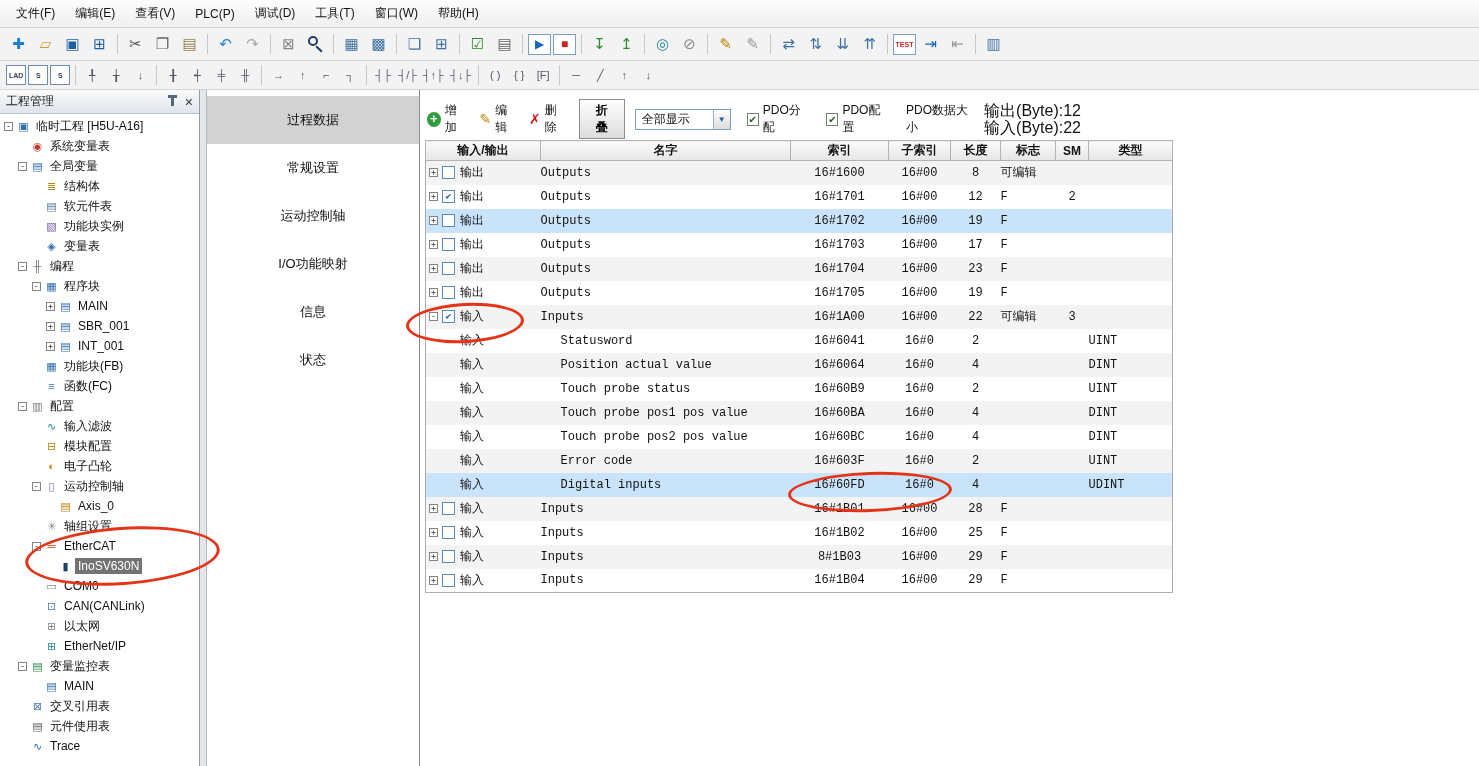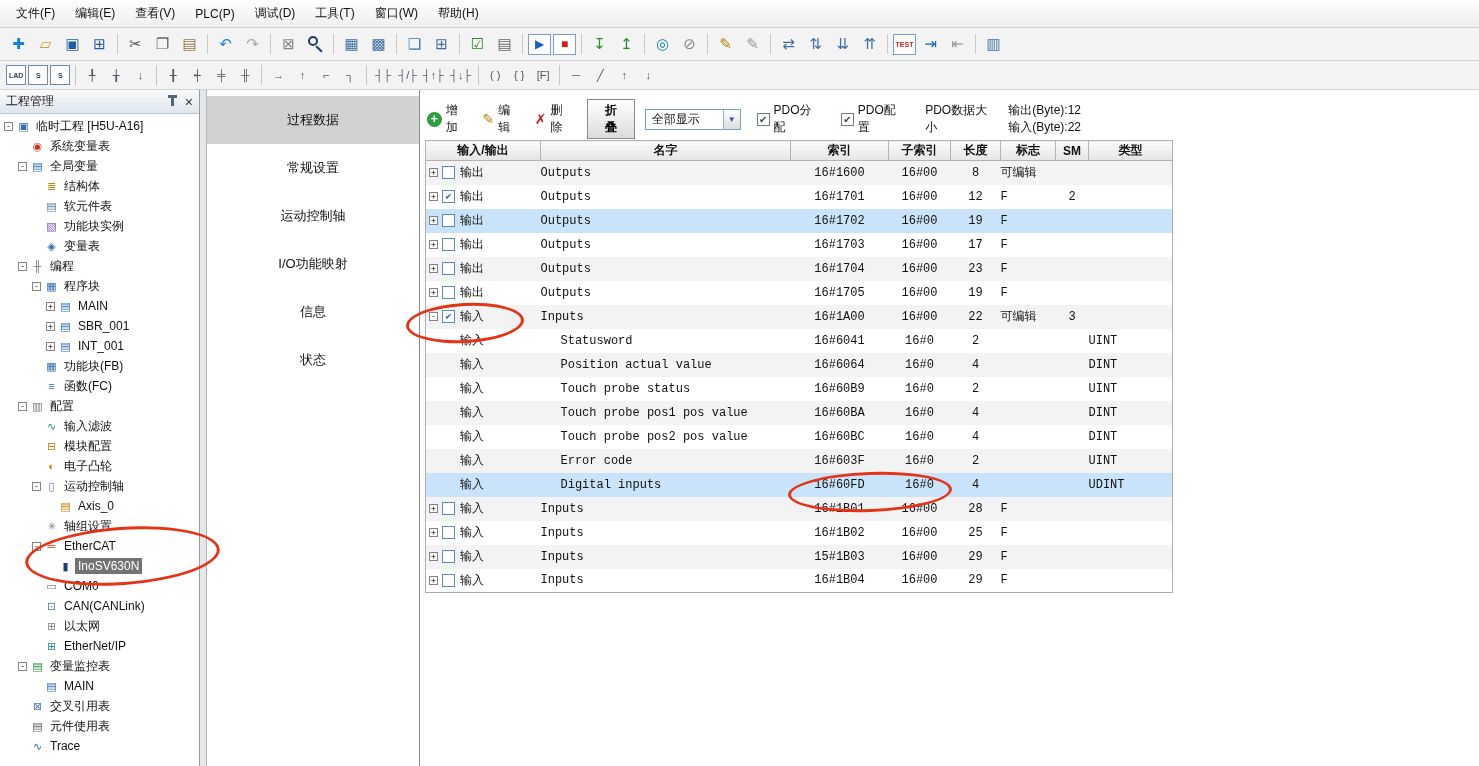--- a/index.html
+++ b/index.html
@@ -61,21 +61,21 @@
   .add-ic{width:15px;height:15px;border-radius:50%;background:#2e9e3e;color:#fff;font-weight:bold;line-height:13px;text-align:center;font-size:13px}
   .edit-ic{color:#b8860b;font-size:14px}
   .del-ic{color:#d01818;font-weight:bold;font-size:14px}
   .collapse-btn{border:1px solid #8a8a8a;background:linear-gradient(#fefefe,#dcdcdc);padding:2px 11px;font-weight:bold;font-size:12px;font-family:inherit;margin-right:10px;cursor:pointer}
   .dropdown{display:flex;align-items:center;border:1px solid #7aa0c8;height:21px;background:#fff;margin-right:16px;cursor:pointer}
   .dd-val{width:77px;padding-left:6px;font-size:12px}
   .dd-arrow{width:17px;height:19px;background:linear-gradient(#fff,#dcdcdc);border-left:1px solid #9ab0c8;color:#2060a8;font-size:8px;display:flex;align-items:center;justify-content:center}
   .chk{display:flex;align-items:center;gap:4px;margin-right:18px;cursor:pointer}
   .chk .cbx{width:13px;height:13px;border:1px solid #7a7a7a;background:#fff;font-size:10px;line-height:11px;text-align:center;color:#1c641c}
   .size-label{margin-left:auto;margin-right:10px}
-  .byte-info{margin-right:398px;line-height:17px;font-size:12px;white-space:nowrap}
+  .byte-info{margin-right:398px;line-height:17px;font-size:16px;white-space:nowrap}
 
   
   table.pdo{border-collapse:collapse;table-layout:fixed;width:747px;border:1px solid #adadad}
   table.pdo th{background:linear-gradient(#fbfbfb,#e5e5e5);border:1px solid #b3b3b3;height:20px;font-weight:bold;font-size:12px;padding:0}
   .w0{width:115px}.w1{width:250px}.w2{width:98px}.w3{width:62px}.w4{width:50px}.w5{width:55px}.w6{width:33px}.w7{width:84px}
   table.pdo td{height:24px;padding:0;font-family:"Liberation Mono","DejaVu Sans Mono",monospace;font-size:12px}
   tr.stripe{background:#f3f3f3}
   tr.hl{background:#c9e4fa}
   td.c0{font-family:"Liberation Sans","DejaVu Sans",sans-serif}
   .dirwrap{display:flex;align-items:center;padding-left:3px}
@@ -675,21 +675,21 @@
           </tr>
           <tr class="stripe">
             <td class="c0">
               <div class="dirwrap">
                 <span class="expand">+</span>
                 <span class="cbox"></span>
                 <span class="dirlabel">输入</span>
               </div>
             </td>
             <td class="cname">Inputs</td>
-            <td class="cidx">15#1B03</td>
+            <td class="cidx">8#1B03</td>
             <td class="csub">16#00</td>
             <td class="clen">29</td>
             <td class="cflag">F</td>
             <td class="csm"></td>
             <td class="ctype"></td>
           </tr>
           <tr>
             <td class="c0">
               <div class="dirwrap">
                 <span class="expand">+</span>

